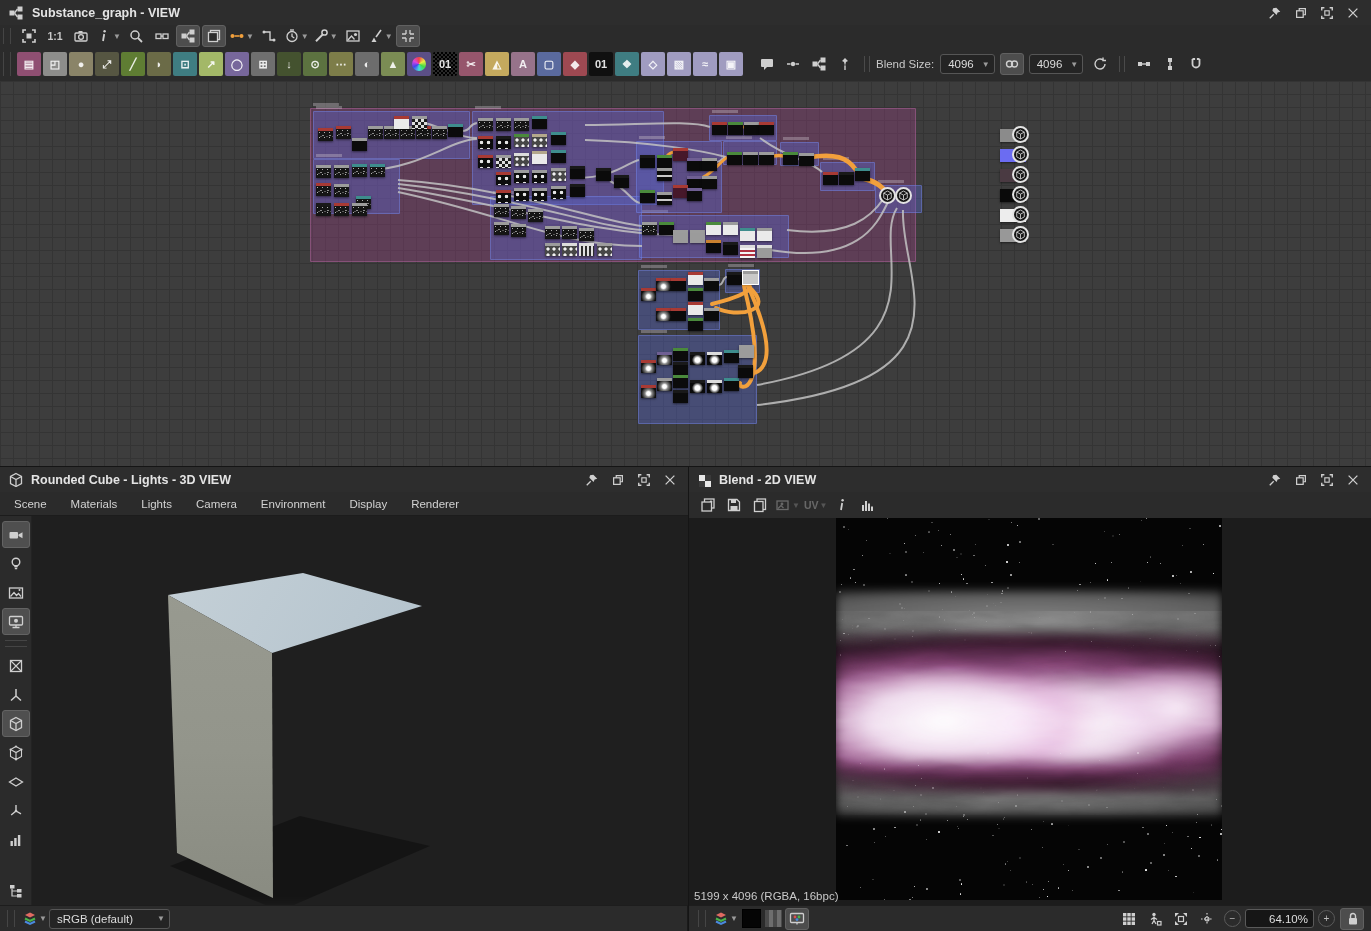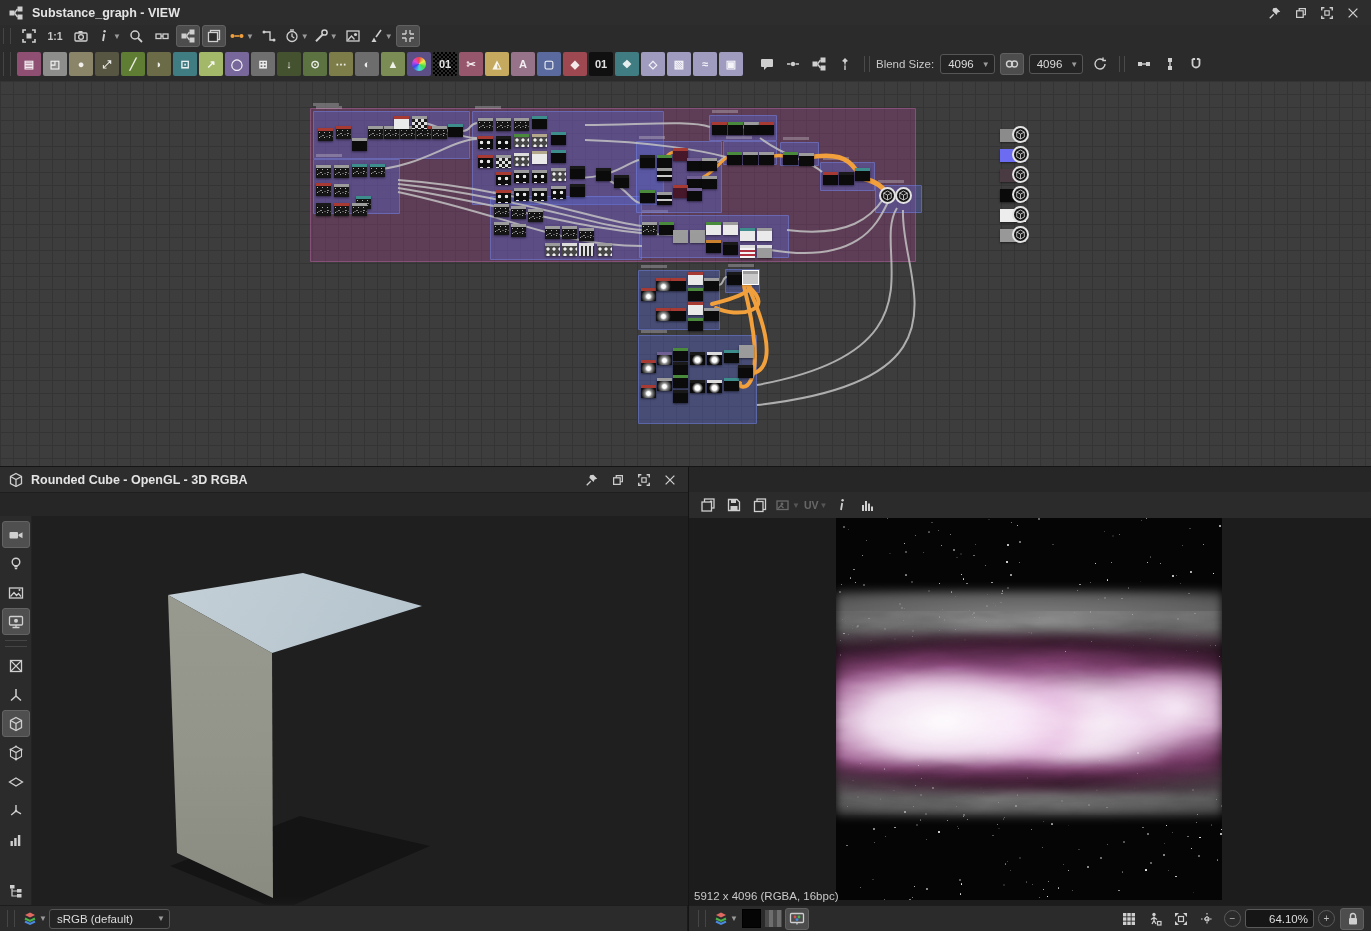--- a/index.html
+++ b/index.html
@@ -959,21 +959,21 @@
         </div>
       </div>
   </div>
 
   <div class="phead" style="left:0;top:467px;width:688px;border-right:1px solid #1a1a1a;">
     <span class="hico">
         <svg class="ic" width="15" height="15">
           <use href="#sym-cube"></use>
         </svg>
       </span>
-    <span class="ptitle">Rounded Cube - OpenGL - 3D RGBA</span>
+    <span class="ptitle">Rounded Cube - Lights - 3D VIEW</span>
     <span class="winbtns" id="v3d-winbtns">
         <span class="wbtn">
           <svg class="ic" width="14" height="14" viewBox="0 0 16 16">
             <use href="#sym-pin45"></use>
           </svg>
         </span>
         <span class="wbtn">
           <svg class="ic" width="14" height="14" viewBox="0 0 16 16">
             <use href="#sym-restore"></use>
           </svg>
@@ -983,20 +983,29 @@
             <use href="#sym-maximize"></use>
           </svg>
         </span>
         <span class="wbtn">
           <svg class="ic" width="14" height="14" viewBox="0 0 16 16">
             <use href="#sym-close"></use>
           </svg>
         </span>
       </span>
   </div>
+  <div id="menu3d">
+      <span class="mitem">Scene</span>
+      <span class="mitem">Materials</span>
+      <span class="mitem">Lights</span>
+      <span class="mitem">Camera</span>
+      <span class="mitem">Environment</span>
+      <span class="mitem">Display</span>
+      <span class="mitem">Renderer</span>
+    </div>
   <div id="p3d-body">
     <div class="face" id="cube-shadow" style="clip-path:polygon(170px 350px,280px 395px,430px 330px,300px 300px);background:rgba(0,0,0,.35);filter:blur(6px);"></div>
     <div class="face" style="clip-path:polygon(168px 79px,303px 57px,422px 90px,272px 137px);background:linear-gradient(120deg,#cfd8dd 0%,#b9c7d0 45%,#9fb2c0 100%);"></div>
     <div class="face" style="clip-path:polygon(168px 79px,272px 137px,273px 382px,177px 337px);background:linear-gradient(180deg,#9a9c92 0%,#93958b 60%,#898b81 100%);"></div>
     <div class="face" style="clip-path:polygon(272px 137px,422px 90px,408px 302px,273px 382px);background:linear-gradient(160deg,#abab a3 0%,#a8a8a0 0%,#a3a39b 55%,#98988f 100%);"></div>
   </div>
   <div id="p3d-side">
       <span class="sbtn active">
         <svg class="ic" width="16" height="16" viewBox="0 0 16 16">
           <use href="#sym-videocam"></use>
@@ -1067,20 +1076,50 @@
           <use href="#sym-layersrgb"></use>
         </svg>
         <span class="chev">▼</span>
       </span>
     <span class="dd" style="width:108px;justify-content:space-between;">
         <span>sRGB (default)</span>
         <span class="chev">▼</span>
       </span>
   </div>
 
+  <div class="phead" style="left:689px;top:467px;width:682px;">
+    <span class="hico">
+        <svg class="ic" width="14" height="14">
+          <use href="#sym-checker2"></use>
+        </svg>
+      </span>
+    <span class="ptitle">Blend - 2D VIEW</span>
+    <span class="winbtns" id="v2d-winbtns">
+        <span class="wbtn">
+          <svg class="ic" width="14" height="14" viewBox="0 0 16 16">
+            <use href="#sym-pin45"></use>
+          </svg>
+        </span>
+        <span class="wbtn">
+          <svg class="ic" width="14" height="14" viewBox="0 0 16 16">
+            <use href="#sym-restore"></use>
+          </svg>
+        </span>
+        <span class="wbtn">
+          <svg class="ic" width="14" height="14" viewBox="0 0 16 16">
+            <use href="#sym-maximize"></use>
+          </svg>
+        </span>
+        <span class="wbtn">
+          <svg class="ic" width="14" height="14" viewBox="0 0 16 16">
+            <use href="#sym-close"></use>
+          </svg>
+        </span>
+      </span>
+  </div>
   <div class="toolrow" style="left:689px;top:492px;width:682px;height:26px;">
     <span style="width:6px;"></span>
       <span id="toolbar2d" style="display:flex;align-items:center;">
         <span class="btn">
           <svg class="ic" width="16" height="16" viewBox="0 0 16 16">
             <use href="#sym-dupimg"></use>
           </svg>
         </span>
         <span class="btn">
           <svg class="ic" width="16" height="16" viewBox="0 0 16 16">
@@ -1416,21 +1455,21 @@
           <div class="star" style="left: 303.605px; top: 63.18px; width: 1.14253px; height: 1.14253px; opacity: 0.26;"></div>
         </div>
       <svg width="386" height="382" style="position:absolute;inset:0;opacity:.28;mix-blend-mode:overlay;">
         <filter id="turb">
             <feTurbulence type="fractalNoise" baseFrequency="0.015 0.06" numOctaves="3" seed="7"></feTurbulence>
         <feColorMatrix type="matrix" values="0 0 0 0 1  0 0 0 0 1  0 0 0 0 1  0.6 0.6 0.6 0 -0.6"></feColorMatrix>
           </filter>
         <rect x="0" y="110" width="386" height="170" filter="url(#turb)"></rect>
       </svg>
     </div>
-    <span class="glabel" style="left:5px;top:372px;color:#c9c9c9;">5912 x 4096 (RGBA, 16bpc)</span>
+    <span class="glabel" style="left:5px;top:372px;color:#c9c9c9;">5199 x 4096 (RGBA, 16bpc)</span>
   </div>
   <div class="bbar" style="left:689px;width:682px;padding:0 6px;">
     <span class="handle"></span>
     <span id="bar2d-left" style="display:flex;align-items:center;">
         <span class="btn">
           <svg class="ic" width="16" height="16" viewBox="0 0 16 16">
             <use href="#sym-layersrgb"></use>
           </svg>
           <span class="chev">▼</span>
         </span>

